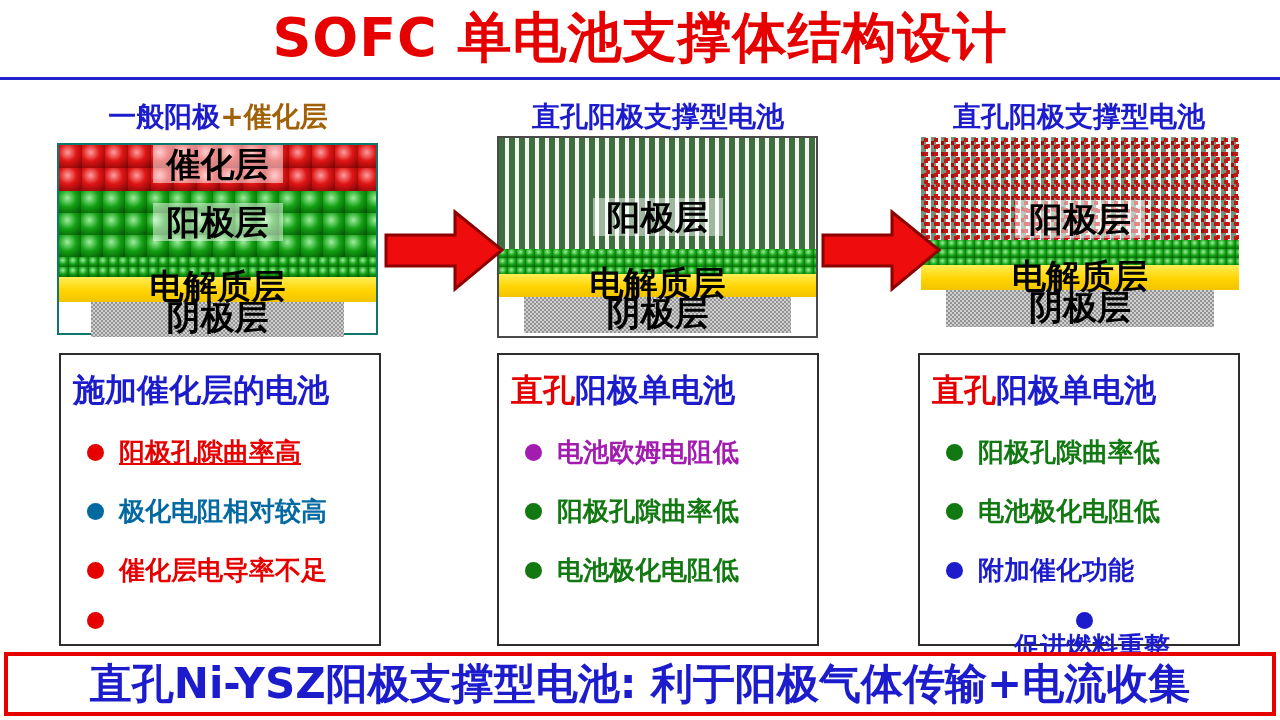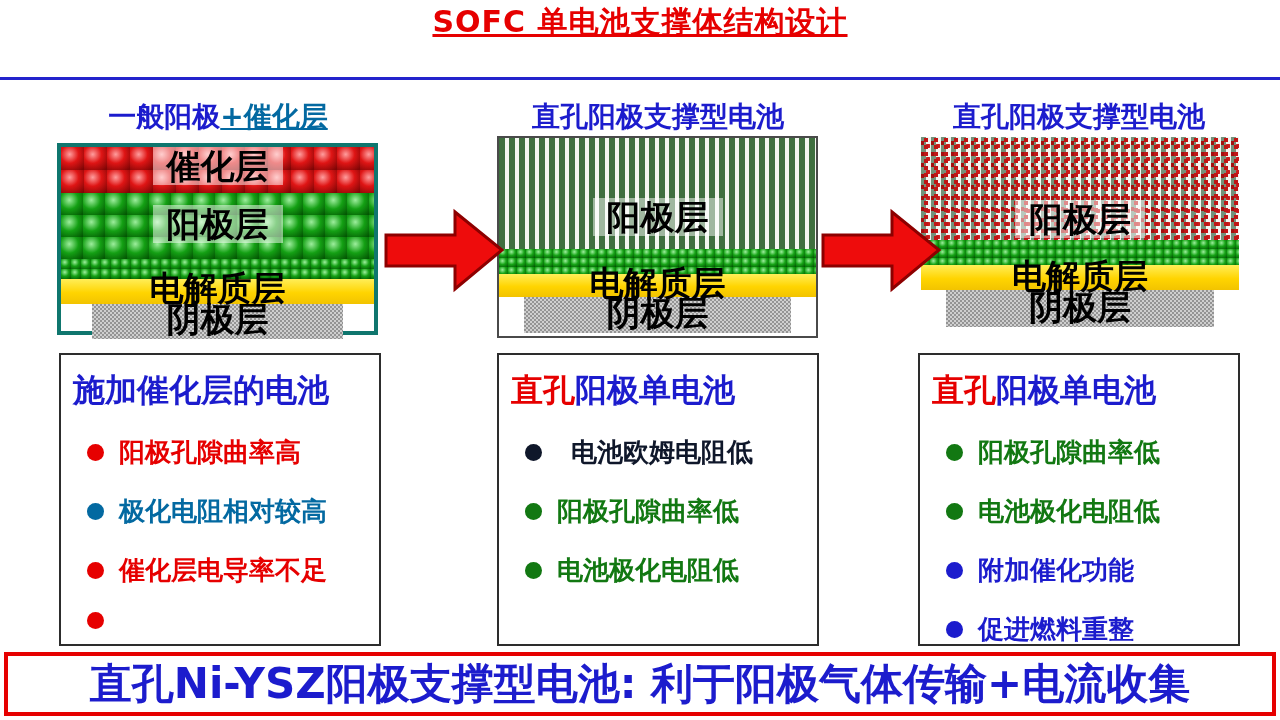--- a/index.html
+++ b/index.html
@@ -1,27 +1,27 @@
 <!DOCTYPE html>
 <html><head>
 <meta charset="utf-8">
 <style>
   html,body{margin:0;padding:0;background:#fff;}
   .stage{position:relative;width:1280px;height:720px;background:#ffffff;overflow:hidden;
          font-family:"DejaVu Sans",sans-serif;}
 
   .title{position:absolute;top:2px;left:0;width:100%;text-align:center;
-         font-size:30px;font-weight:bold;letter-spacing:1px;white-space:nowrap;text-decoration:underline;}
+         font-size:54px;font-weight:bold;letter-spacing:1px;white-space:nowrap;}
   .divider{position:absolute;top:77px;left:0;width:100%;height:3px;background:#2323cc;}
 
   .colhead{position:absolute;top:98px;text-align:center;font-size:28px;font-weight:bold;white-space:nowrap;}
 
   
   .diagram{position:absolute;display:flex;flex-direction:column;box-sizing:border-box;}
-  .d1{left:57px;top:143px;width:321px;height:192px;border:4px solid #0f766e;}
+  .d1{left:57px;top:143px;width:321px;height:192px;border:2px solid #0f766e;}
   .d2{left:497px;top:136px;width:321px;height:202px;border:2px solid #4a4a4a;}
   .d3{left:921px;top:137px;width:318px;height:192px;}
 
   .band{width:100%;flex:none;}
   .red-spheres{height:46px;
     background-image:radial-gradient(circle at 38% 32%, #ff9d9d 0%, #df1515 42%, #7e0505 94%);
     background-size:23px 23px;}
   .green-big{height:66px;
     background-image:radial-gradient(circle at 38% 32%, #9dee9d 0%, #14a014 45%, #035503 95%);
     background-size:22px 22px;}
@@ -71,21 +71,21 @@
 </style>
 </head>
 <body>
 
 <div class="stage">
 
   <div class="title" style="color: rgb(230, 0, 0);">SOFC 单电池支撑体结构设计</div>
   <div class="divider"></div>
 
   <div class="colhead" style="left:57px;width:322px;">
-    <span style="color: rgb(28, 28, 205);">一般阳极</span><span style="color: #0369a1; text-decoration: underline;">+催化层</span>
+    <span style="color: rgb(28, 28, 205);">一般阳极</span><span style="color: #a16207;">+催化层</span>
   </div>
   <div class="colhead" style="left:497px;width:322px;">
     <span style="color: rgb(28, 28, 205);">直孔阳极支撑型电池</span>
   </div>
   <div class="colhead" style="left:918px;width:322px;">
     <span style="color: rgb(28, 28, 205);">直孔阳极支撑型电池</span>
   </div>
 
   <div class="diagram d1">
     <div class="band red-spheres"></div>
@@ -132,42 +132,42 @@
     </div>
     <div class="dlabel banded" style="top:63px;">阳极层</div>
     <div class="dlabel" style="top:120px;">电解质层</div>
     <div class="dlabel" style="top:151px;">阴极层</div>
   </div>
 
   <div class="tbox" style="left:59px;">
     <div class="btitle">
       <span style="color: rgb(28, 28, 205); margin-top: 28px;">施加催化层的电池</span>
     </div>
-    <div class="bullet" style="color: rgb(230, 0, 0);">
+    <div class="bullet" style="color: rgb(230, 0, 0); text-decoration: underline;">
       <span class="dot"></span>
       <span>阳极孔隙曲率高</span>
     </div>
     <div class="bullet" style="color: #0369a1;">
       <span class="dot"></span>
       <span>极化电阻相对较高</span>
     </div>
     <div class="bullet" style="color: rgb(230, 0, 0);">
       <span class="dot"></span>
       <span>催化层电导率不足</span>
     </div>
     <div class="bullet" style="color: rgb(230, 0, 0);">
       <span class="dot"></span>
     </div>
   </div>
 
   <div class="tbox" style="left:497px;">
     <div class="btitle">
       <span style="color: rgb(230, 0, 0);">直孔</span><span style="color: rgb(28, 28, 205);">阳极单电池</span>
     </div>
-    <div class="bullet" style="color: #0f172a; gap: 14px;">
+    <div class="bullet" style="color: #a21caf;">
       <span class="dot"></span>
       <span>电池欧姆电阻低</span>
     </div>
     <div class="bullet" style="color: rgb(18, 120, 18);">
       <span class="dot"></span>
       <span>阳极孔隙曲率低</span>
     </div>
     <div class="bullet" style="color: rgb(18, 120, 18);">
       <span class="dot"></span>
       <span>电池极化电阻低</span>
@@ -183,21 +183,21 @@
       <span>阳极孔隙曲率低</span>
     </div>
     <div class="bullet" style="color: rgb(18, 120, 18);">
       <span class="dot"></span>
       <span>电池极化电阻低</span>
     </div>
     <div class="bullet" style="color: rgb(28, 28, 205);">
       <span class="dot"></span>
       <span>附加催化功能</span>
     </div>
-    <div class="bullet" style="color: rgb(28, 28, 205);">
+    <div class="bullet" style="color: rgb(28, 28, 205); flex-direction: column;">
       <span class="dot"></span>
       <span>促进燃料重整</span>
     </div>
   </div>
 
   <div class="banner">
     <span style="color: rgb(28, 28, 205);">直孔Ni-YSZ阳极支撑型电池: 利于阳极气体传输+电流收集</span>
   </div>
 
 </div>

